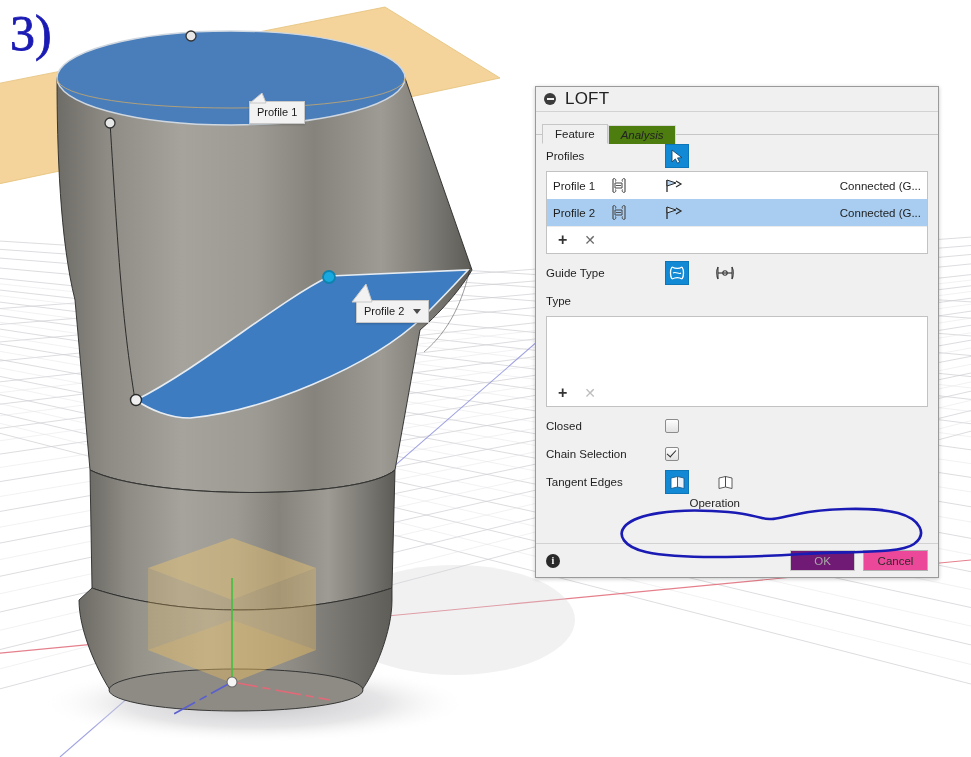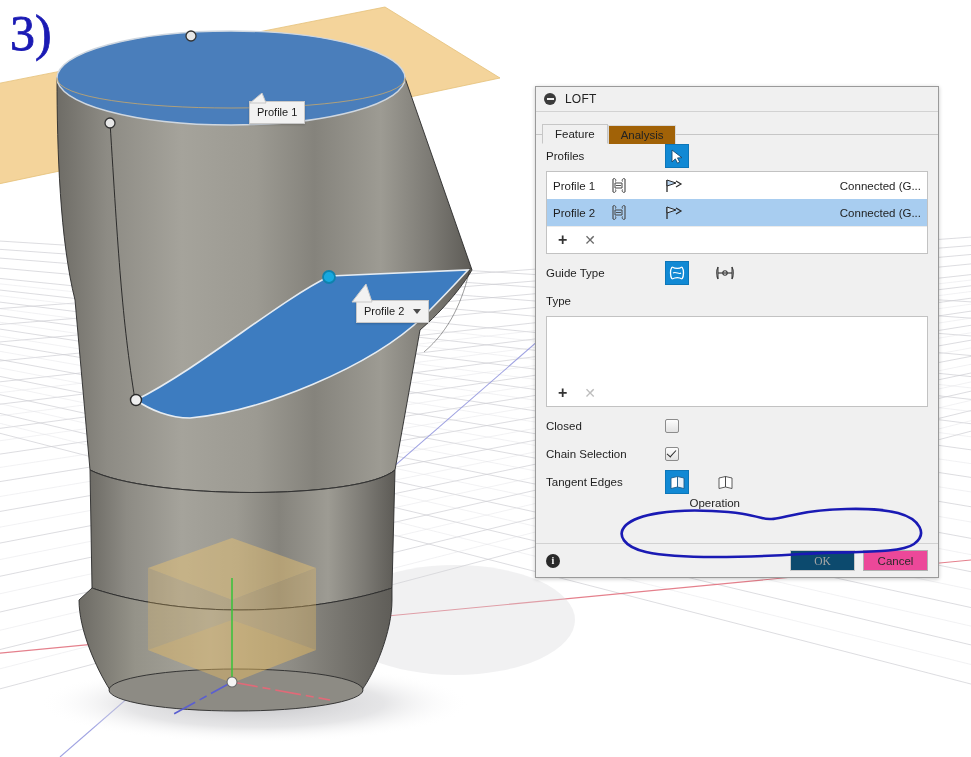--- a/index.html
+++ b/index.html
@@ -83,21 +83,21 @@
     position: relative;
     flex: 0 0 auto;
   }
   .collapse-dot::after {
     content: "";
     position: absolute;
     left: 2.5px; top: 5px;
     width: 7px; height: 2px;
     background: #f0f0f0;
   }
-  .dlg-title { font-size: 12px; color: #222; letter-spacing: .2px; }
+  .dlg-title { font-size: 17px; color: #222; letter-spacing: .2px; }
 
   .dlg-tabs {
     height: 22px;
     display: flex;
     align-items: flex-end;
     padding-left: 6px;
     border-bottom: 1px solid #c6c6c6;
     background: #f0f0f0;
     flex: 0 0 auto;
   }
@@ -110,23 +110,24 @@
     position: relative;
     top: 10px;
     cursor: default;
   }
   .dlg-tab.active {
     background: #f0f0f0;
     border-color: #c6c6c6;
     border-bottom: 1px solid #f0f0f0;
   }
   .dlg-tab.inactive {
-    background: #a16207;
+    background: #4d7c0f;
     border-color: #d8d8d8;
     border-bottom-color: #c6c6c6;
+    font-style: italic;
   }
 
   .dlg-body {
     flex: 1 1 auto;
     padding: 8px 10px 0 10px;
     box-sizing: border-box;
     overflow: hidden;
   }
 
   .row {
@@ -282,21 +283,21 @@
     height: 21px;
     border: 1px solid #b0b0b0;
     background: #ec4899;
     font-size: 11.5px;
     color: #2a2a2a;
     display: flex; align-items: center; justify-content: center;
     margin-left: 8px;
     cursor: pointer;
     box-sizing: border-box;
   }
-  .btn.disabled { color: #a6a6a6; border-color: #c8c8c8; background:#0c4a6e;font-family:Liberation Serif, serif; }
+  .btn.disabled { color: #a6a6a6; border-color: #c8c8c8; background:#701a75; }
 </style>
 </head>
 <body>
 
 <div id="root">
 
   <div id="viewport">
     <svg width="971" height="757" viewBox="0 0 971 757">
       <defs>
 

